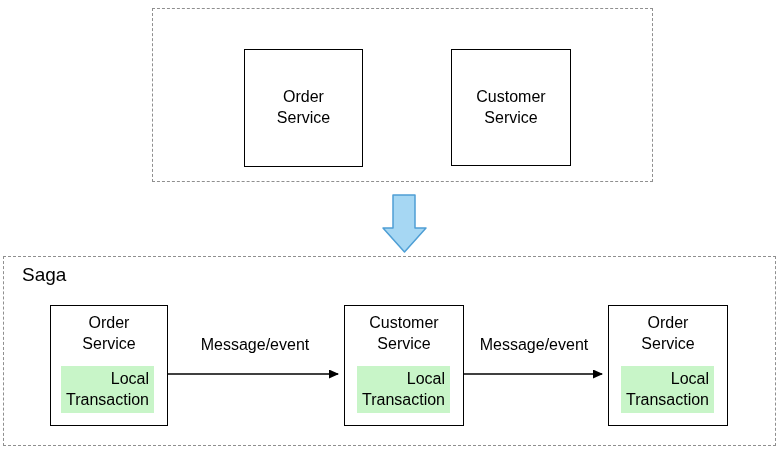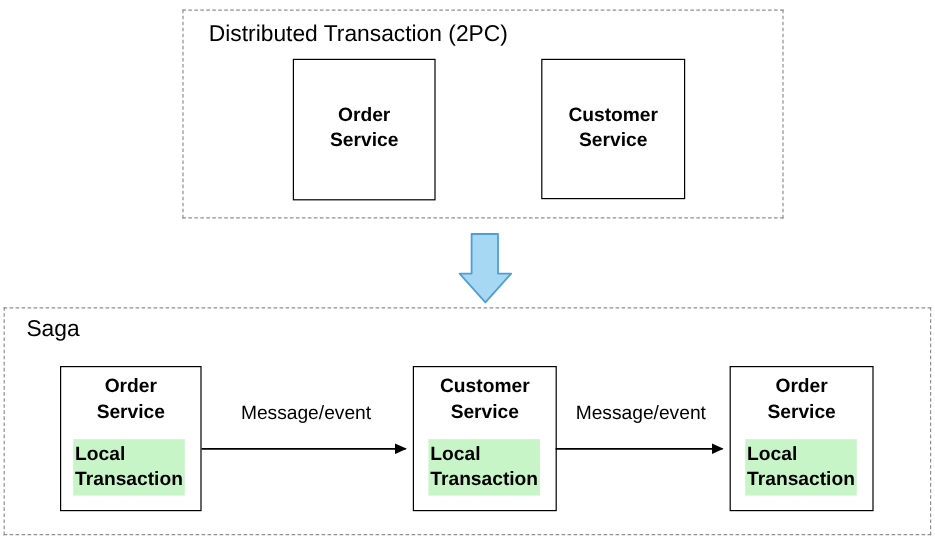--- a/index.html
+++ b/index.html
@@ -26,21 +26,20 @@
     white-space: nowrap;
   }
   .node {
     position: absolute;
     border: 1.5px solid #000;
     background: #ffffff;
     box-sizing: border-box;
     font-size: 16px;
     line-height: 1.3;
     text-align: center;
-    font-weight: bold;
   }
   .node.centered {
     display: flex;
     align-items: center;
     justify-content: center;
   }
   .node-label {
     white-space: pre-line;
   }
   .saga-node .node-label {
@@ -52,21 +51,21 @@
     left: 10px;
     top: 60px;
     width: 93px;
     height: 47px;
     background: var(--local-transaction-fill, #c8f5c8);
     display: flex;
     align-items: center;
     justify-content: center;
     font-size: 16px;
     line-height: 1.3;
-    text-align: left;
+    text-align: right;
   }
   .sub-label { white-space: pre-line; }
   .edge-label {
     position: absolute;
     font-size: 16px;
     white-space: nowrap;
     transform: translate(-50%, -50%);
     text-align: right;
   }
   .overlay-svg {
@@ -80,21 +79,20 @@
     left: 381px; top: 193px;
     width: 47px; height: 61px;
   }
 </style>
 </head>
 <body>
 
 <div class="canvas">
 
   <div class="dashed-container" style="left:152px; top:8px; width:501px; height:174px;">
-    <div class="container-title" style="left:21px; top:9px;">Distributed Transaction (2PC)</div>
     <div class="node centered" style="left:91px; top:40px; width:119px; height:118px;">
       <span class="node-label">Order
 Service</span>
     </div>
     <div class="node centered" style="left:298px; top:40px; width:120px; height:117px;">
       <span class="node-label">Customer
 Service</span>
     </div>
   </div>
 

